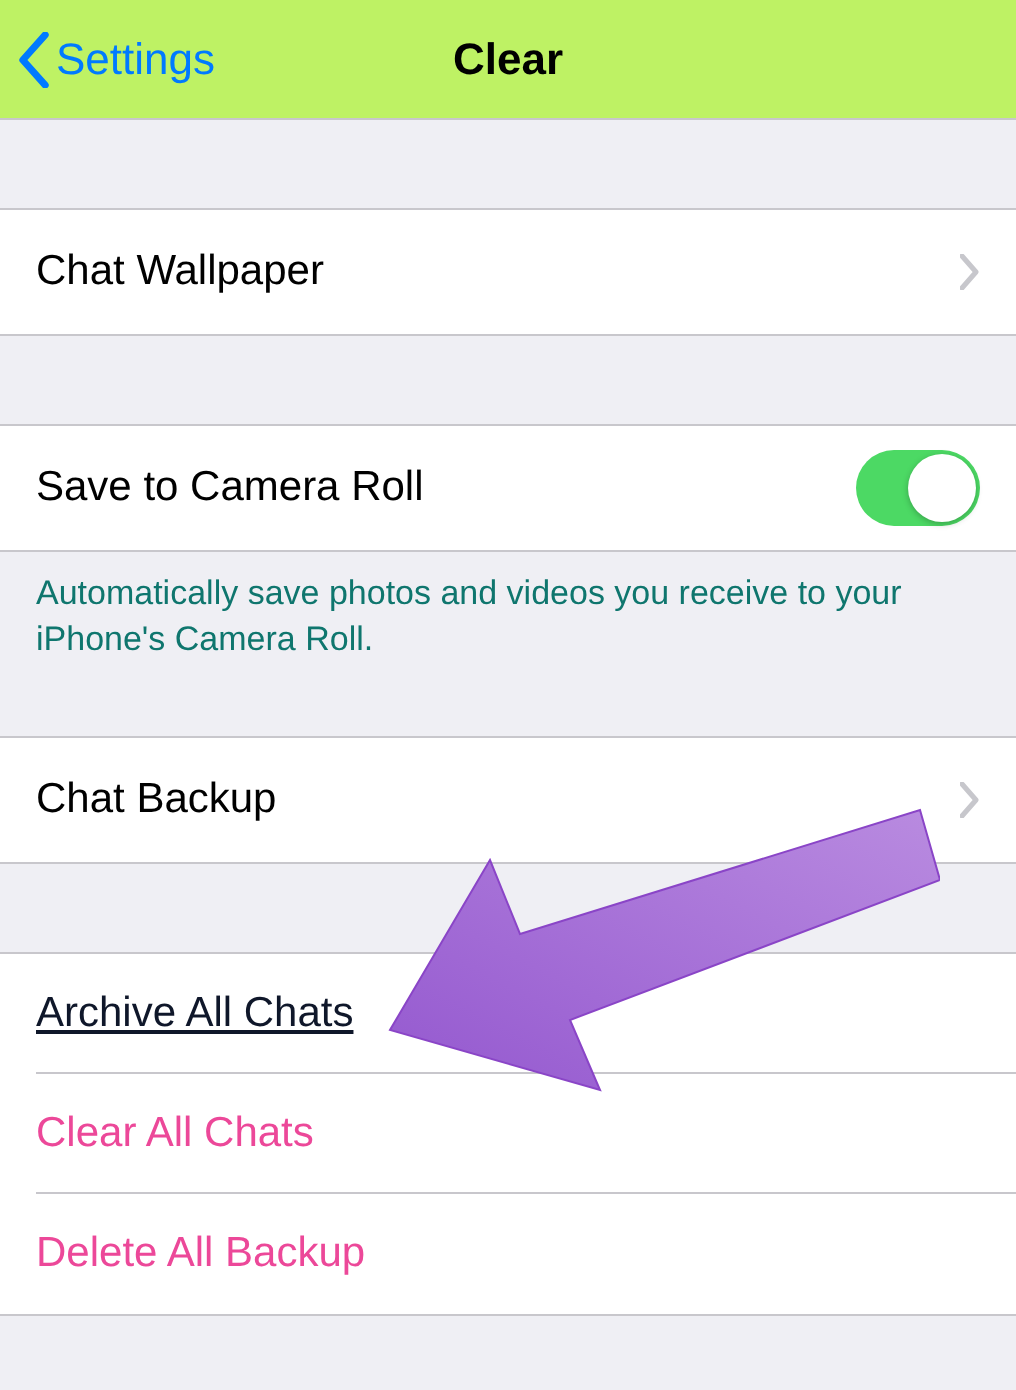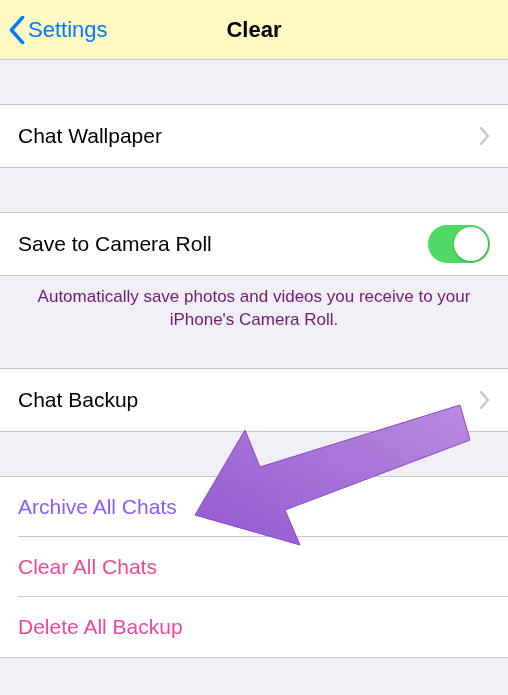--- a/index.html
+++ b/index.html
@@ -6,21 +6,21 @@
   html, body { width: 508px; height: 695px; }
   body {
     font-family: -apple-system, "Helvetica Neue", Helvetica, Arial, sans-serif;
     background: #efeff4;
     color: #000;
     position: relative;
     overflow: hidden;
   }
   .nav {
     height: 60px;
-    background: #fef9c3;
+    background: #bef264;
     border-bottom: 1px solid #c8c7cc;
     position: relative;
     display: flex;
     align-items: center;
     justify-content: center;
   }
   .nav-title {
     font-size: 22px;
     font-weight: 600;
   }
@@ -83,25 +83,24 @@
     top: 2px;
     width: 34px;
     height: 34px;
     border-radius: 50%;
     background: #fff;
     box-shadow: 0 1px 3px rgba(0,0,0,0.25);
   }
   .footer-text {
     padding: 10px 18px 0 18px;
     font-size: 17px;
-    color: #701a75;
+    color: #0f766e;
     line-height: 1.35;
-    text-align: center;
   }
-  .link-blue { color: #8b5cf6; }
+  .link-blue { color: #0f172a; text-decoration: underline; }
   .link-red { color: #ec4899; }
   .arrow-annotation {
     position: absolute;
     left: 190px;
     top: 395px;
     pointer-events: none;
   }
 </style>
 </head>
 <body>

